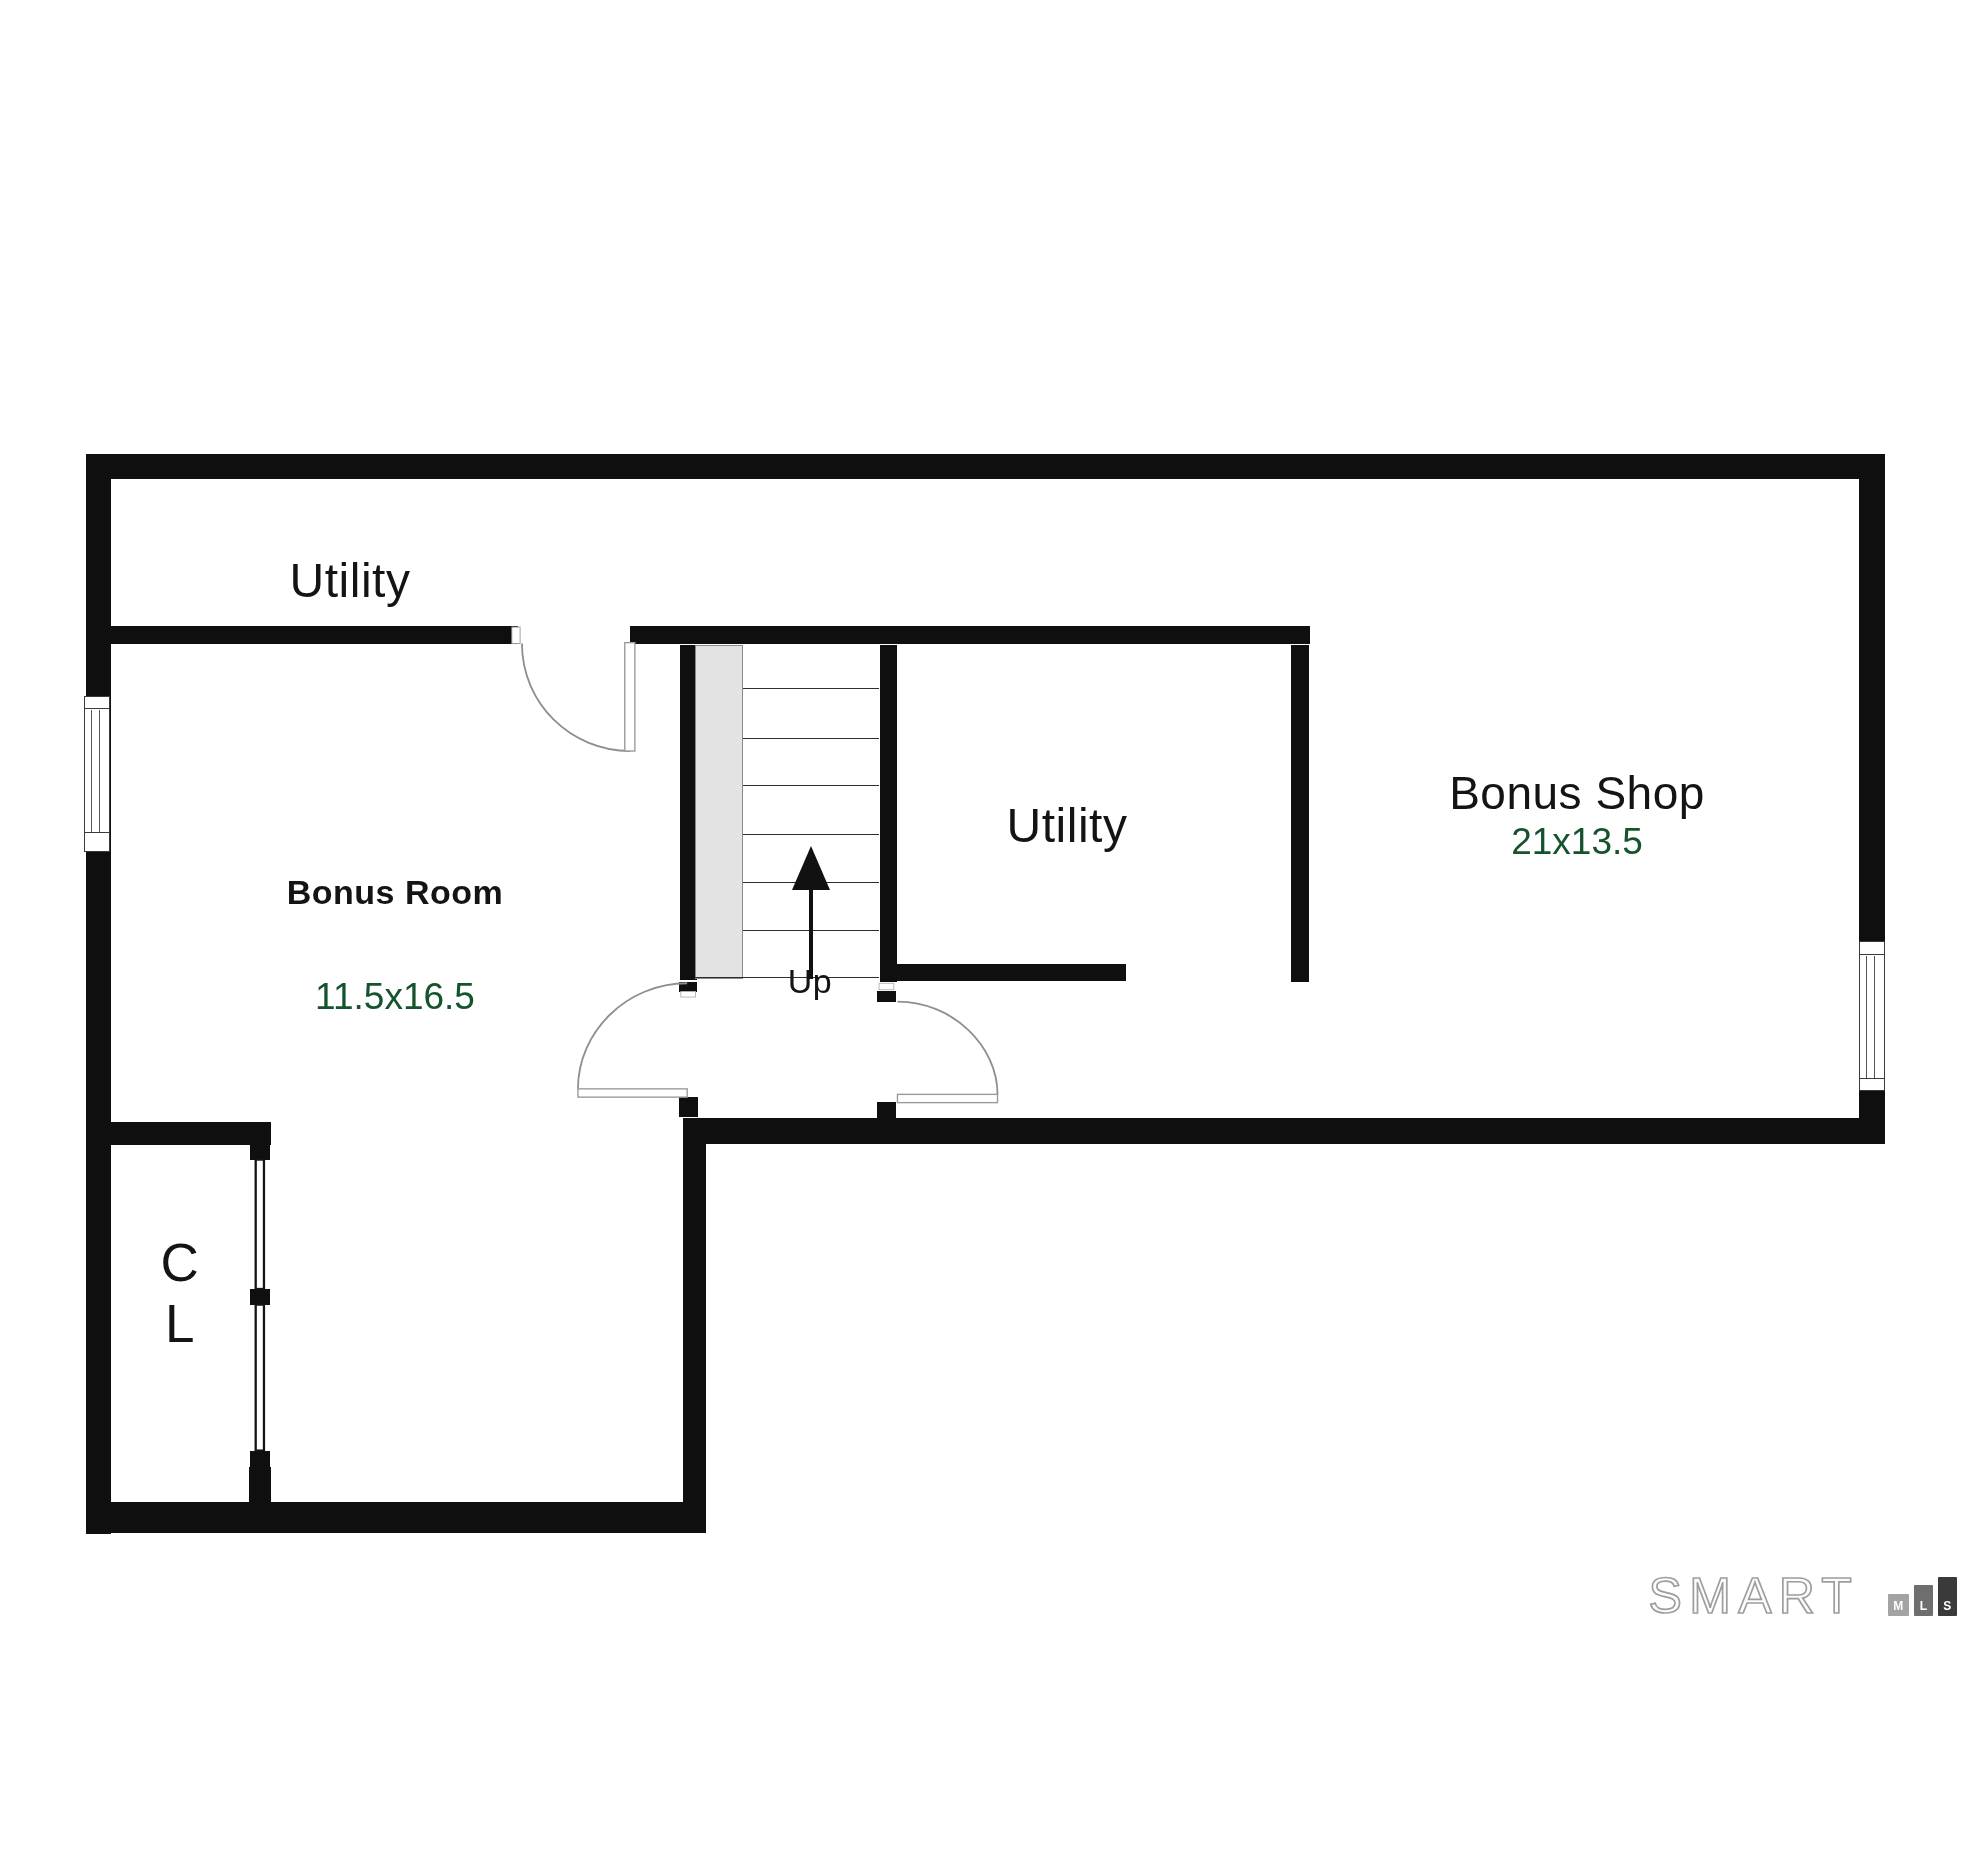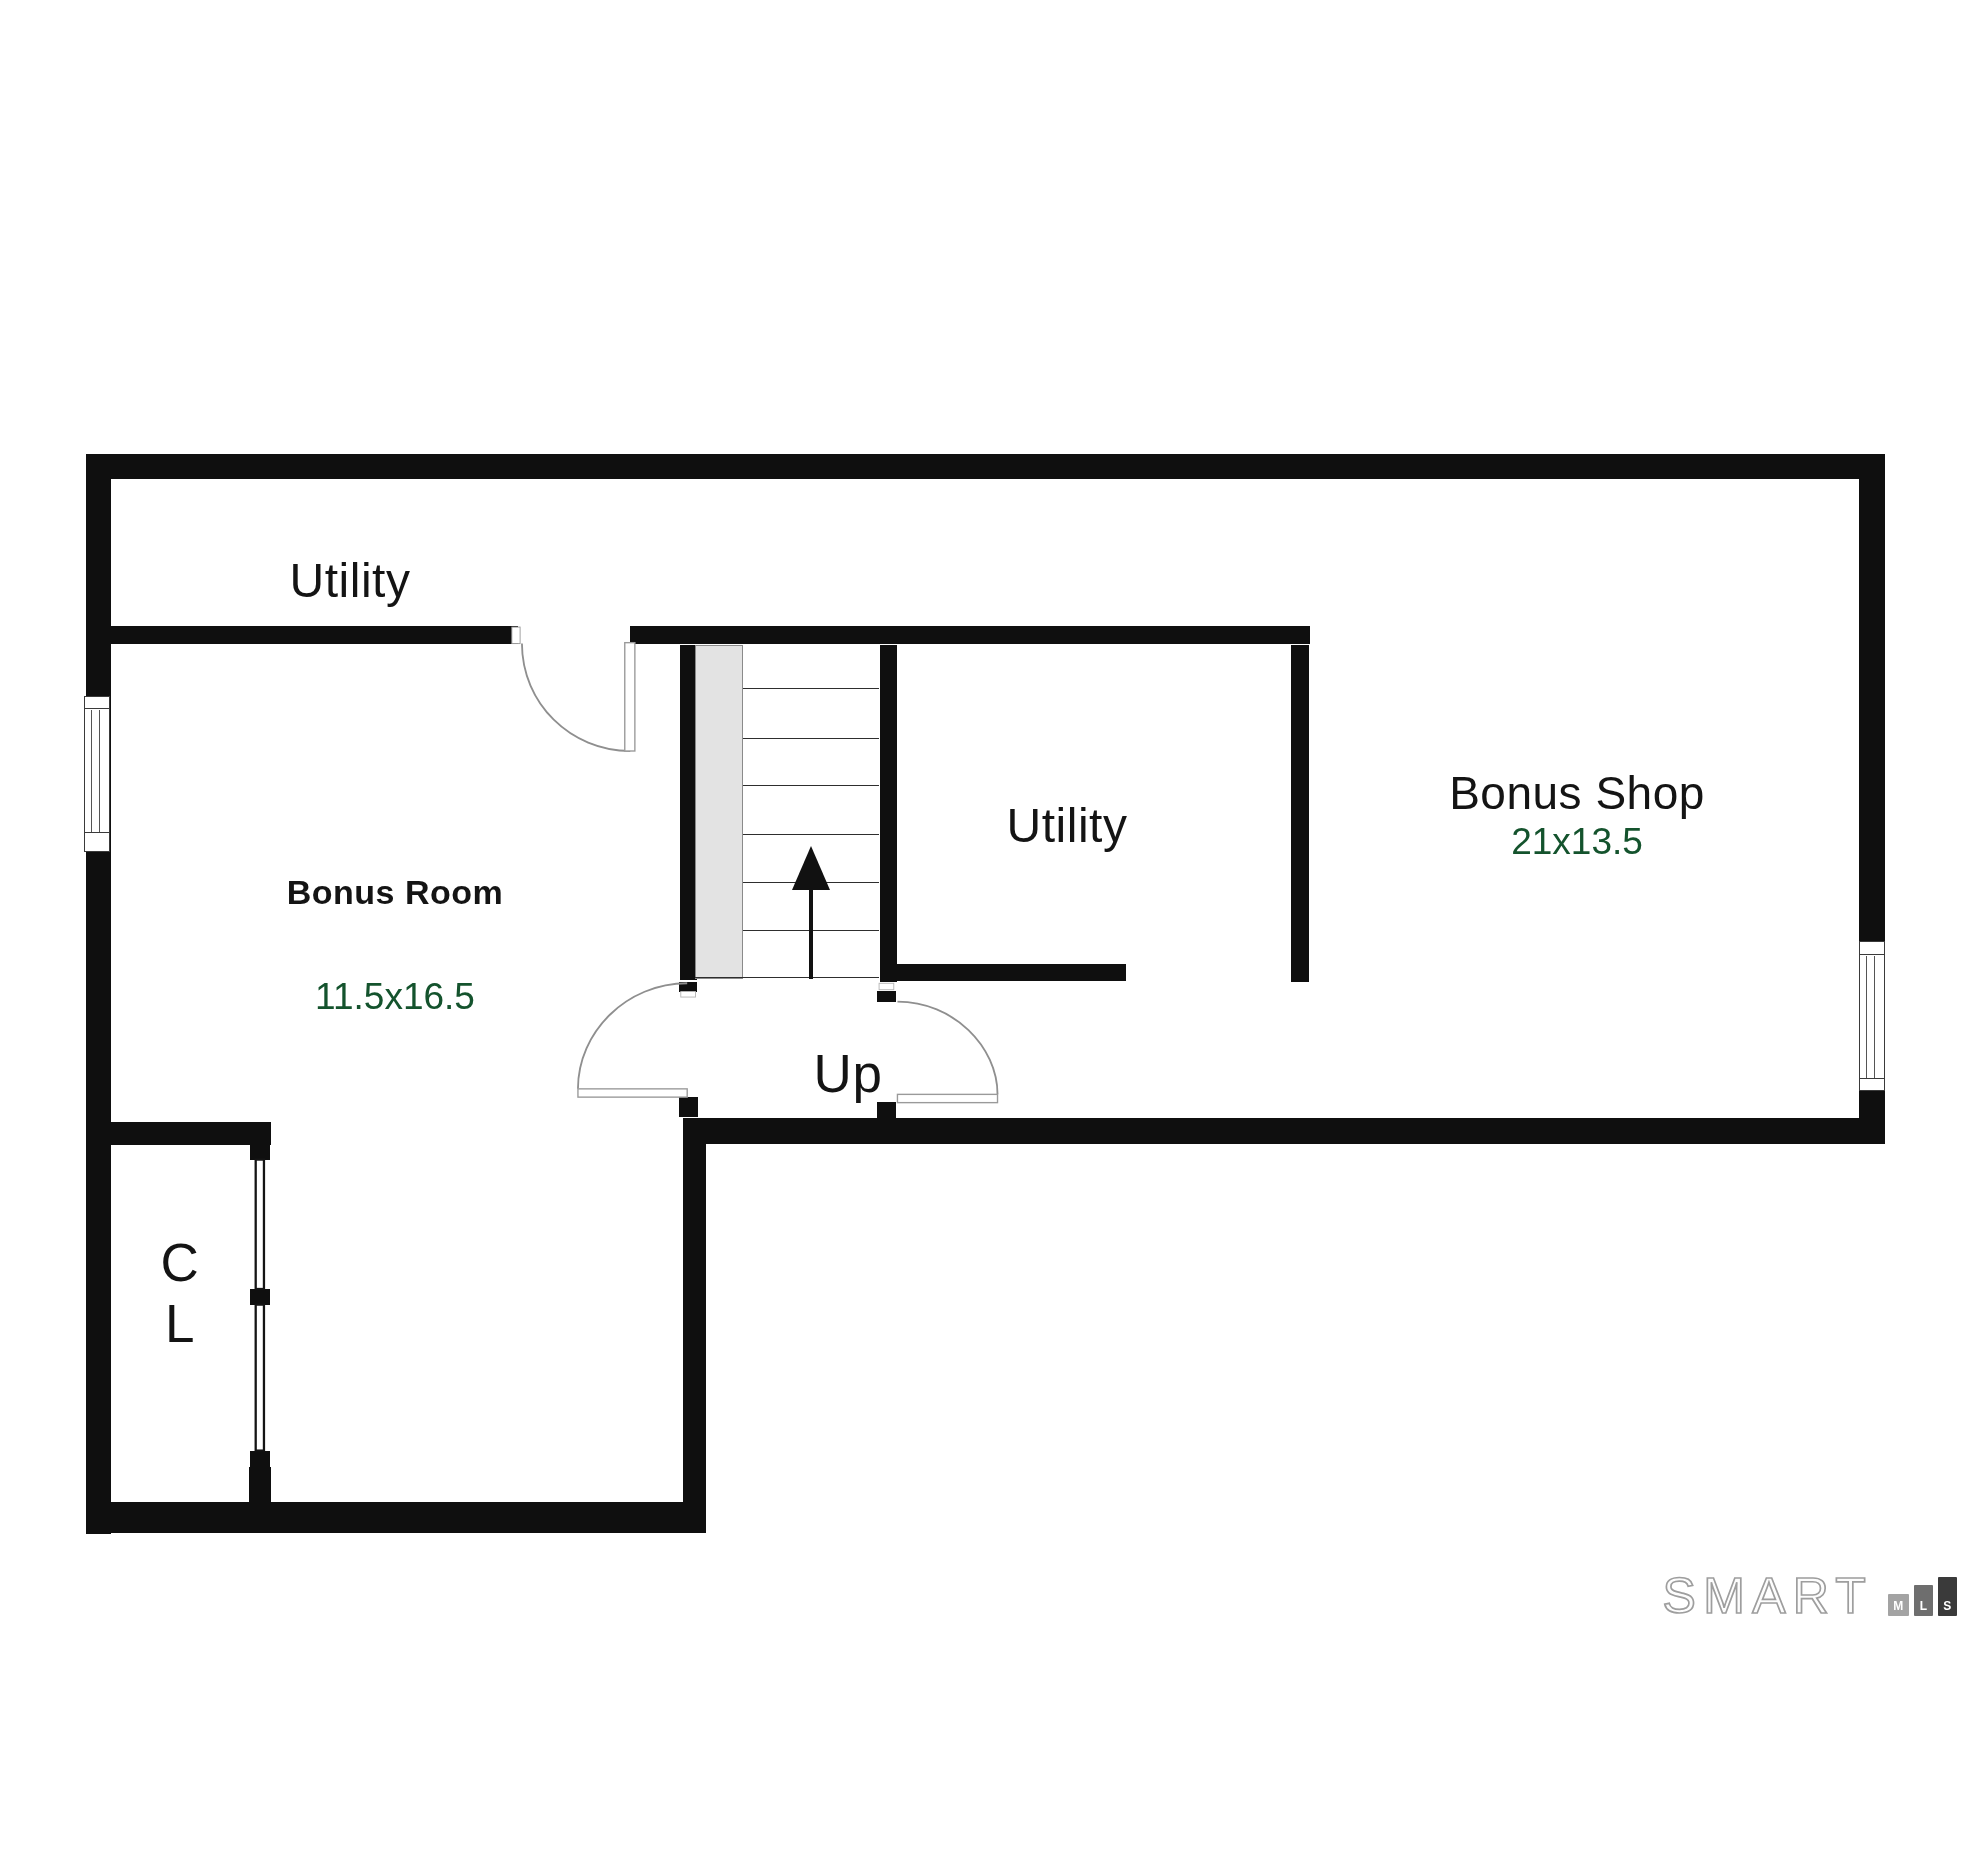--- a/index.html
+++ b/index.html
@@ -18,21 +18,21 @@
   .treads{position:absolute;}
   .tread{position:absolute;left:0;right:0;height:0;border-top:1.8px solid #2e2e2e;}
   .stair-bottom-line{position:absolute;height:0;border-top:1.8px solid #2e2e2e;}
   .arrow-shaft{position:absolute;background:#111;}
   .arrow-head{position:absolute;width:0;height:0;
       border-left:19px solid transparent;border-right:19px solid transparent;
       border-bottom:44px solid #111;}
   #door-svg{position:absolute;left:0;top:0;}
   .logo{position:absolute;right:16.5px;bottom:16.5px;display:flex;align-items:flex-end;}
   .logo-text{font-size:50px;letter-spacing:7.3px;font-weight:400;line-height:.8;
-      color:#fdfdfd;-webkit-text-stroke:1.7px #9e9e9e;margin-right:9px;}
+      color:#fdfdfd;-webkit-text-stroke:1.7px #9e9e9e;margin-right:23px;}
   .logo-bar{position:relative;display:flex;align-items:flex-end;justify-content:center;
       margin-left:5.5px;border-radius:0.9px;}
   .logo-bar span{color:#ffffff;font-size:12px;font-weight:700;line-height:1;
       margin-bottom:3.7px;font-family:"Liberation Sans",sans-serif;}
 </style>
 </head>
 <body>
 
 <div id="plan">
 
@@ -110,21 +110,21 @@
   <div class="room-label" style="left:1067px;top:825px;font-size:48px;">Utility</div>
 
   <div class="room-label" style="left:1577px;top:793px;font-size:46px;">Bonus Shop</div>
   <div class="dim-label" style="left:1577px;top:842px;font-size:37px;">21x13.5</div>
 
   <div class="room-label" style="left:180px;top:1293px;font-size:53px;line-height:61px;">
     <span>C</span><br>
     <span>L</span>
   </div>
 
-  <div class="room-label" style="left:810px;top:1073px;font-size:53px;margin-left:38px;">Up</div>
+  <div class="room-label" style="left:810px;top:981px;font-size:34px;">Up</div>
 
   <div class="logo">
     <div class="logo-text">SMART</div>
     <div class="logo-bar" style="width: 21px; height: 22px; background: rgb(163, 163, 163);">
       <span>M</span>
     </div>
     <div class="logo-bar" style="width: 18.4px; height: 31px; background: rgb(110, 110, 110);">
       <span>L</span>
     </div>
     <div class="logo-bar" style="width: 18.4px; height: 39px; background: rgb(58, 58, 58);">

